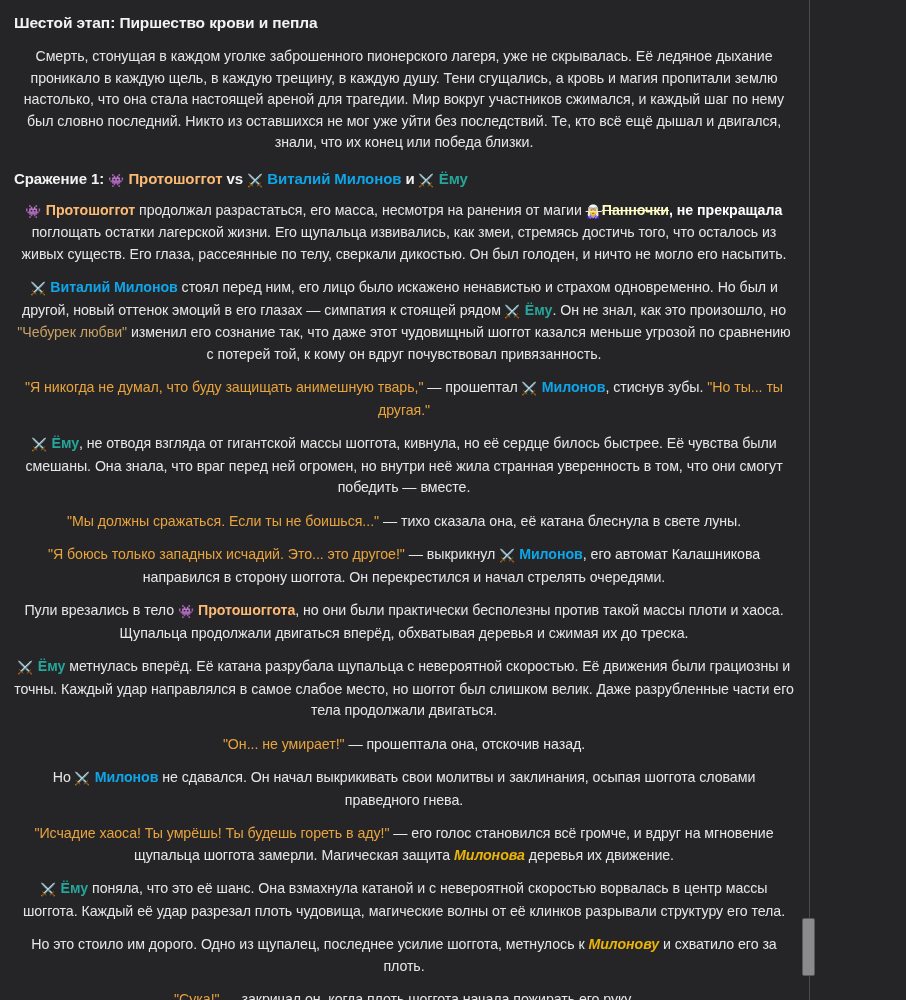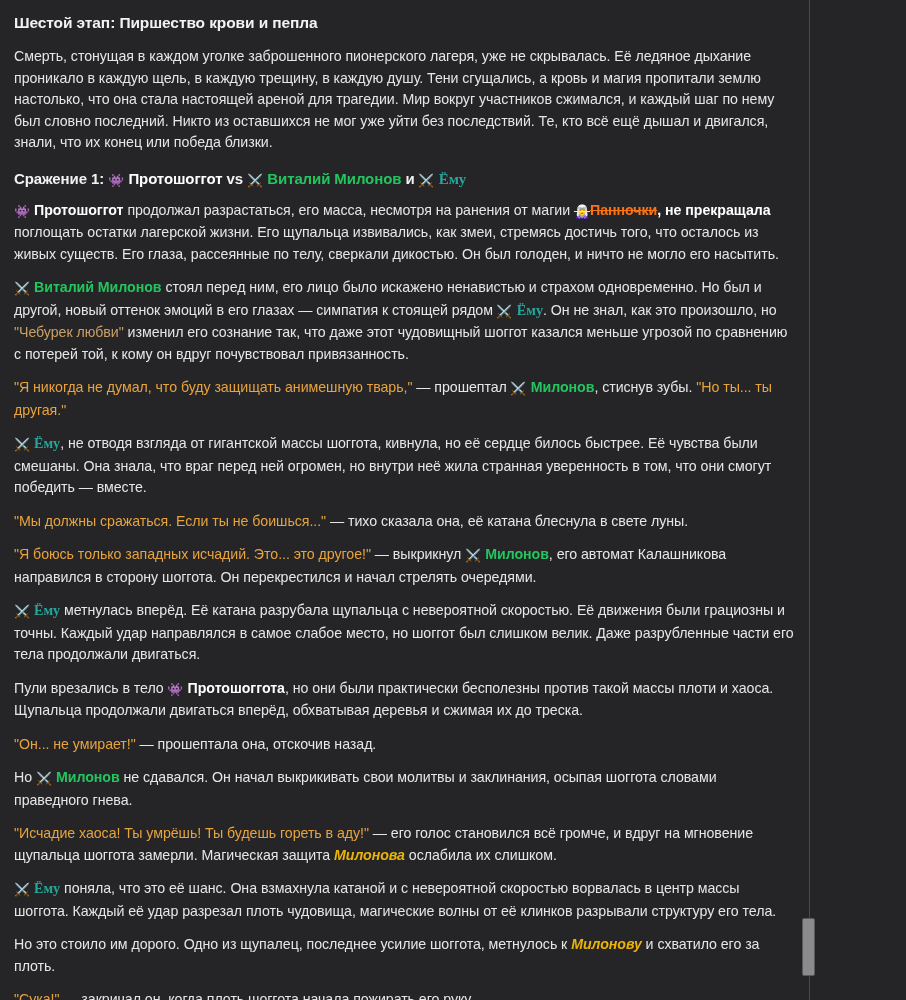--- a/index.html
+++ b/index.html
@@ -32,44 +32,45 @@
     margin: 4px 0 14px 0;
     letter-spacing: -0.1px;
   }
 
   p.para {
     font-size: 14.2px;
     line-height: 21.5px;
     margin: 0 0 12px 0;
     color: #e6e6e6;
     letter-spacing: -0.05px;
+    text-align: center;
   }
 
   .battle-header {
     font-size: 15px;
     font-weight: bold;
     margin: 16px 0 12px 0;
     color: #f2f2f2;
     letter-spacing: -0.1px;
   }
 
   .emoji {
     font-family: "DejaVu Sans", sans-serif;
     font-size: 13px;
     display: inline-block;
     vertical-align: -1px;
   }
 
   
-  .c-monster   { color: #ffffff; font-weight: bold; }
-  .c-hero1     { color: #22c55e; font-weight: bold; }
-  .c-hero2     { color: #26a69a; font-weight: bold; font-family: Liberation Serif, serif; }
+  .c-monster   { color: #fdba74; font-weight: bold; }
+  .c-hero1     { color: #0ea5e9; font-weight: bold; }
+  .c-hero2     { color: #26a69a; font-weight: bold; }
   .c-quote     { color: #e8a33d; }
   .c-item      { color: #c9a063; }
-  .c-dead      { color: #f97316; text-decoration: line-through; font-weight: bold; }
+  .c-dead      { color: #fef9c3; text-decoration: line-through; font-weight: bold; }
   .c-dead-emoji{ text-decoration: line-through; }
   .c-strong    { color: #ffffff; font-weight: bold; }
   .c-plain-bold{ color: #eab308; font-weight: bold; font-style: italic; }
 
   
   .scroll-track {
     position: absolute;
     top: 0;
     right: 8px;
     width: 1px;
@@ -113,29 +114,29 @@
   <p class="para"><span class="emoji">⚔️</span> <span class="c-hero1">Виталий Милонов</span><span> стоял перед ним, его лицо было искажено ненавистью и страхом одновременно. Но был и другой, новый оттенок эмоций в его глазах — симпатия к стоящей рядом </span><span class="emoji">⚔️</span> <span class="c-hero2">Ёму</span><span>. Он не знал, как это произошло, но </span><span class="c-item">"Чебурек любви"</span><span> изменил его сознание так, что даже этот чудовищный шоггот казался меньше угрозой по сравнению с потерей той, к кому он вдруг почувствовал привязанность.</span></p>
 
   <p class="para"><span class="c-quote">"Я никогда не думал, что буду защищать анимешную тварь,"</span><span> — прошептал </span><span class="emoji">⚔️</span> <span class="c-hero1">Милонов</span><span>, стиснув зубы. </span><span class="c-quote">"Но ты... ты другая."</span></p>
 
   <p class="para"><span class="emoji">⚔️</span> <span class="c-hero2">Ёму</span><span>, не отводя взгляда от гигантской массы шоггота, кивнула, но её сердце билось быстрее. Её чувства были смешаны. Она знала, что враг перед ней огромен, но внутри неё жила странная уверенность в том, что они смогут победить — вместе.</span></p>
 
   <p class="para"><span class="c-quote">"Мы должны сражаться. Если ты не боишься..."</span><span> — тихо сказала она, её катана блеснула в свете луны.</span></p>
 
   <p class="para"><span class="c-quote">"Я боюсь только западных исчадий. Это... это другое!"</span><span> — выкрикнул </span><span class="emoji">⚔️</span> <span class="c-hero1">Милонов</span><span>, его автомат Калашникова направился в сторону шоггота. Он перекрестился и начал стрелять очередями.</span></p>
 
+  <p class="para"><span>Пули врезались в тело </span><span class="emoji">👾</span> <span class="c-monster">Протошоггота</span><span>, но они были практически бесполезны против такой массы плоти и хаоса. Щупальца продолжали двигаться вперёд, обхватывая деревья и сжимая их до треска.</span></p>
+
   <p class="para"><span class="emoji">⚔️</span> <span class="c-hero2">Ёму</span><span> метнулась вперёд. Её катана разрубала щупальца с невероятной скоростью. Её движения были грациозны и точны. Каждый удар направлялся в самое слабое место, но шоггот был слишком велик. Даже разрубленные части его тела продолжали двигаться.</span></p>
-
-  <p class="para"><span>Пули врезались в тело </span><span class="emoji">👾</span> <span class="c-monster">Протошоггота</span><span>, но они были практически бесполезны против такой массы плоти и хаоса. Щупальца продолжали двигаться вперёд, обхватывая деревья и сжимая их до треска.</span></p>
 
   <p class="para"><span class="c-quote">"Он... не умирает!"</span><span> — прошептала она, отскочив назад.</span></p>
 
   <p class="para"><span>Но </span><span class="emoji">⚔️</span> <span class="c-hero1">Милонов</span><span> не сдавался. Он начал выкрикивать свои молитвы и заклинания, осыпая шоггота словами праведного гнева.</span></p>
 
-  <p class="para"><span class="c-quote">"Исчадие хаоса! Ты умрёшь! Ты будешь гореть в аду!"</span><span> — его голос становился всё громче, и вдруг на мгновение щупальца шоггота замерли. Магическая защита </span><span class="c-plain-bold">Милонова</span><span> ослабила их слишком.</span></p>
+  <p class="para"><span class="c-quote">"Исчадие хаоса! Ты умрёшь! Ты будешь гореть в аду!"</span><span> — его голос становился всё громче, и вдруг на мгновение щупальца шоггота замерли. Магическая защита </span><span class="c-plain-bold">Милонова</span><span> деревья их движение.</span></p>
 
   <p class="para"><span class="emoji">⚔️</span> <span class="c-hero2">Ёму</span><span> поняла, что это её шанс. Она взмахнула катаной и с невероятной скоростью ворвалась в центр массы шоггота. Каждый её удар разрезал плоть чудовища, магические волны от её клинков разрывали структуру его тела.</span></p>
 
   <p class="para"><span>Но это стоило им дорого. Одно из щупалец, последнее усилие шоггота, метнулось к </span><span class="c-plain-bold">Милонову</span><span> и схватило его за плоть.</span></p>
 
   <p class="para"><span class="c-quote">"Сука!"</span><span> — закричал он, когда плоть шоггота начала пожирать его руку.</span></p>
 
   <p class="para"><span class="emoji">⚔️</span> <span class="c-hero2">Ёму</span><span> разрубила щупальце в последний момент, освободив </span><span class="c-plain-bold">Милонова</span><span>, но его рука была изуродована.</span></p>
 
 

